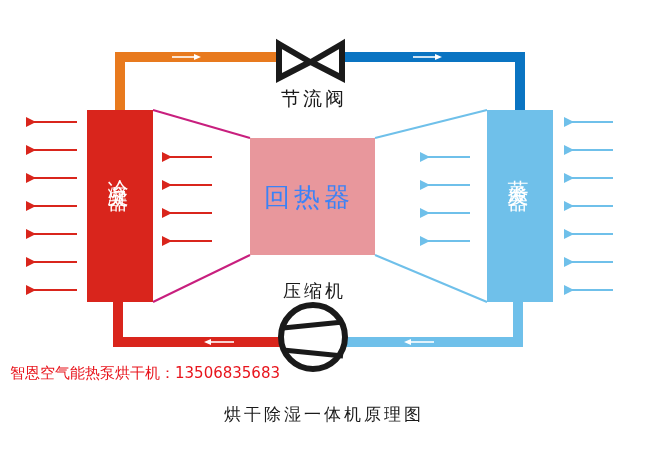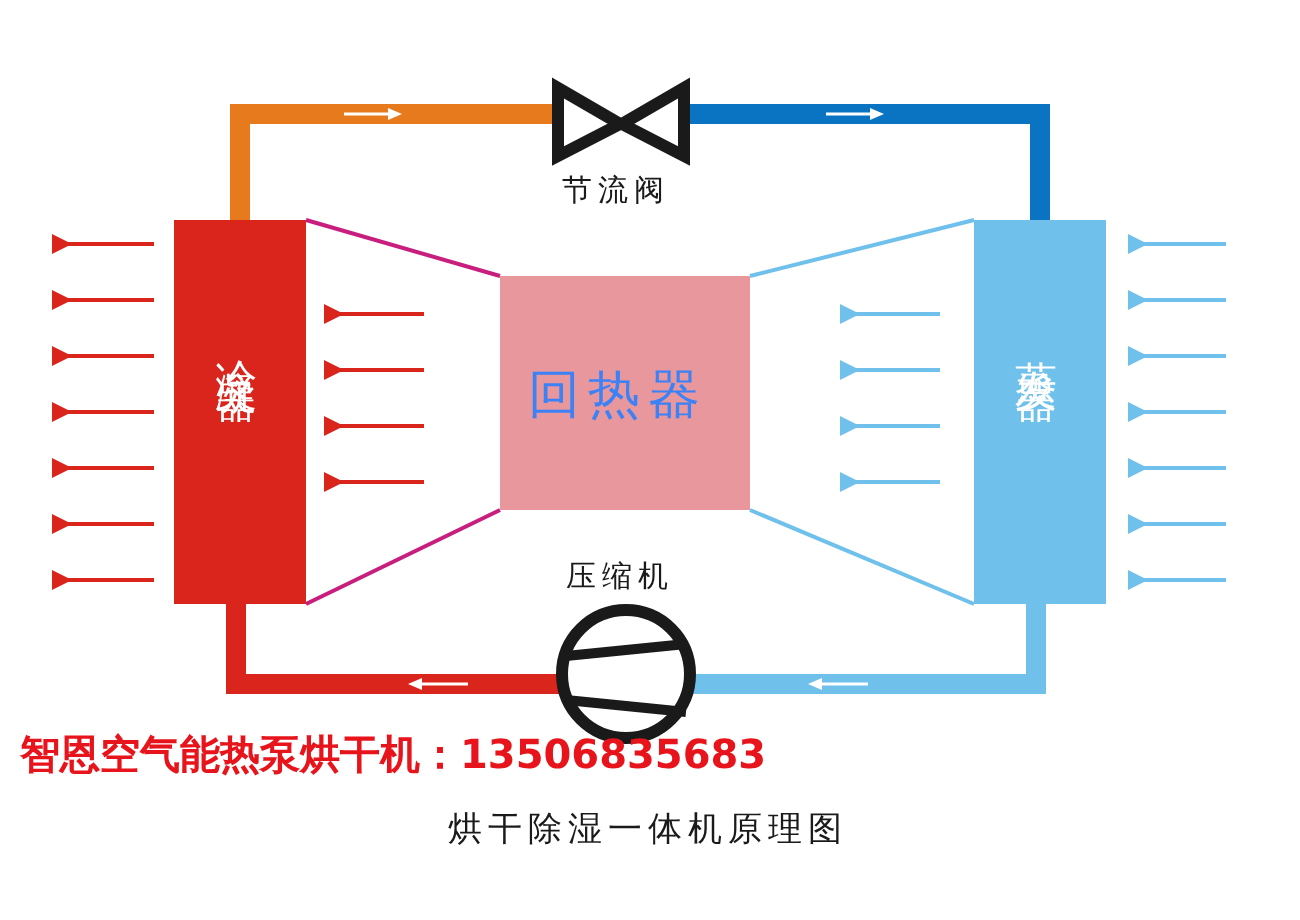--- a/index.html
+++ b/index.html
@@ -107,25 +107,25 @@
     <line x1="613" y1="122" x2="572" y2="122" stroke="#6fc0ea" stroke-width="2" marker-end="url(#blueHead)"></line>
     <line x1="613" y1="150" x2="572" y2="150" stroke="#6fc0ea" stroke-width="2" marker-end="url(#blueHead)"></line>
     <line x1="613" y1="178" x2="572" y2="178" stroke="#6fc0ea" stroke-width="2" marker-end="url(#blueHead)"></line>
     <line x1="613" y1="206" x2="572" y2="206" stroke="#6fc0ea" stroke-width="2" marker-end="url(#blueHead)"></line>
     <line x1="613" y1="234" x2="572" y2="234" stroke="#6fc0ea" stroke-width="2" marker-end="url(#blueHead)"></line>
     <line x1="613" y1="262" x2="572" y2="262" stroke="#6fc0ea" stroke-width="2" marker-end="url(#blueHead)"></line>
     <line x1="613" y1="290" x2="572" y2="290" stroke="#6fc0ea" stroke-width="2" marker-end="url(#blueHead)"></line>
   </g>
 </svg>
 
-<div class="lbl" style="left:281px;top:86px;font-size:15px;color:#1a1a1a;letter-spacing:3px;">节流阀</div>
+<div class="lbl" style="left:281px;top:86px;font-size:19px;color:#1a1a1a;letter-spacing:3px;">节流阀</div>
 
 <div class="lbl vert" style="left:104px;top:163px;font-size:21px;color:#ffffff;">冷凝器</div>
 
 <div class="lbl vert" style="left:504px;top:163px;font-size:21px;color:#ffffff;">蒸发器</div>
 
 <div class="lbl" style="left:264px;top:180px;font-size:26px;color:#3b82f6;letter-spacing:4px;">回热器</div>
 
-<div class="lbl" style="left:283px;top:279px;font-size:15px;color:#1a1a1a;letter-spacing:3px;font-family:Liberation Mono, monospace;">压缩机</div>
+<div class="lbl" style="left:283px;top:279px;font-size:18px;color:#1a1a1a;letter-spacing:3px;font-family:Liberation Mono, monospace;">压缩机</div>
 
-<div class="lbl" style="left:10px;top:364px;font-size:20px;color:#e8141c;font-weight:bold;">智恩空气能热泵烘干机：13506835683</div>
+<div class="lbl" style="left:10px;top:364px;font-size:15px;color:#e8141c;font-weight:normal;">智恩空气能热泵烘干机：13506835683</div>
 
 <div class="lbl" style="left:202px;top:403px;font-size:17px;color:#1a1a1a;letter-spacing:3px;margin-left:22px;">烘干除湿一体机原理图</div>
 
 </body></html>

